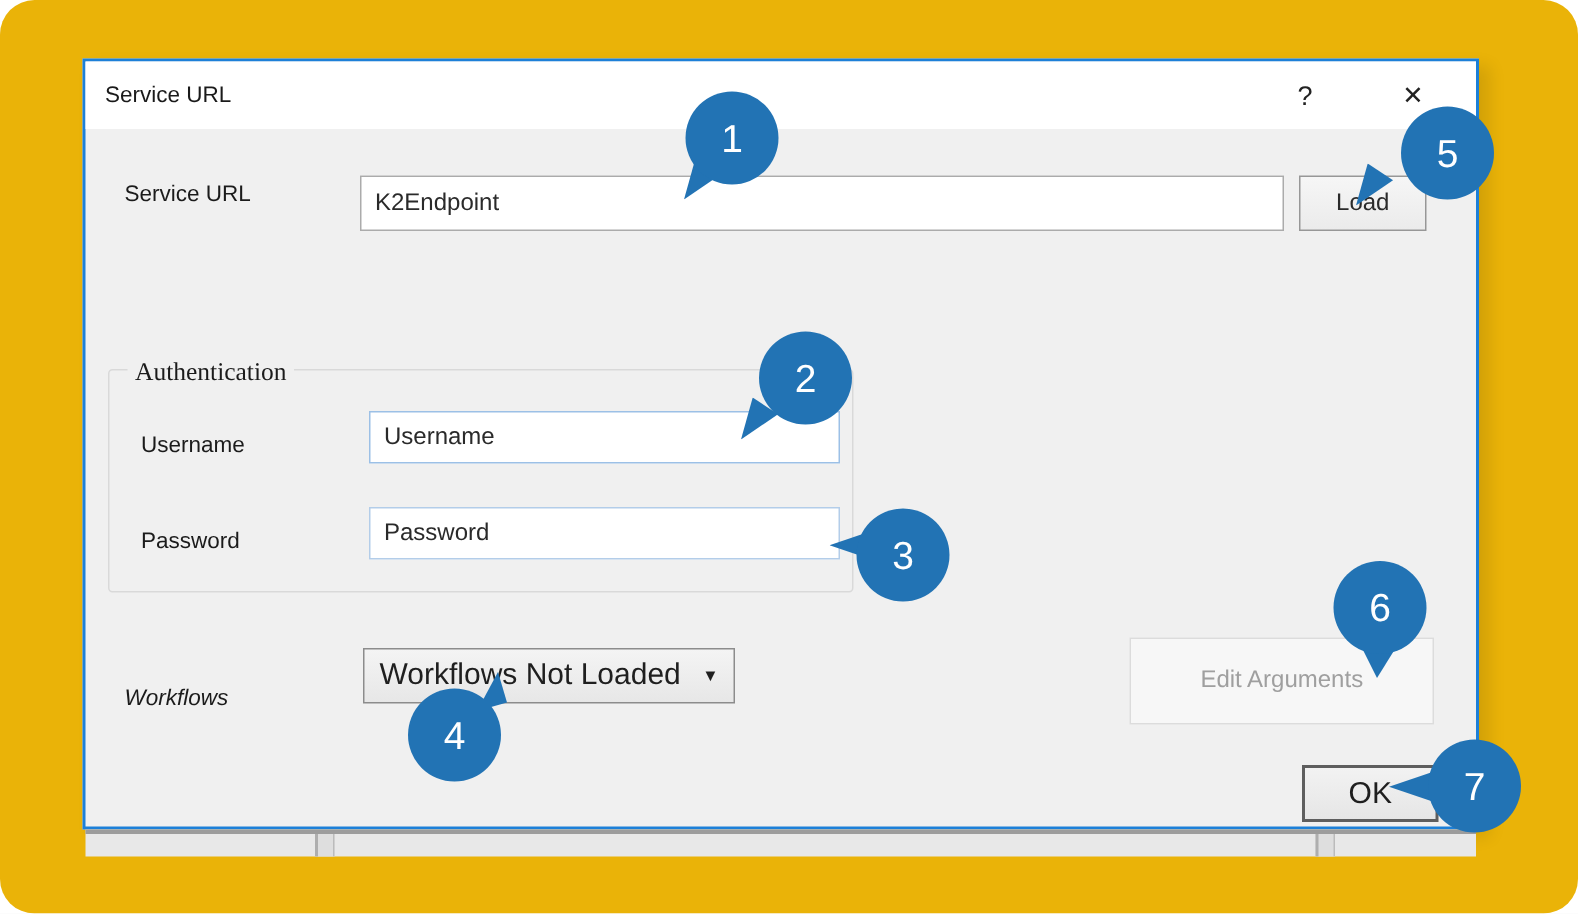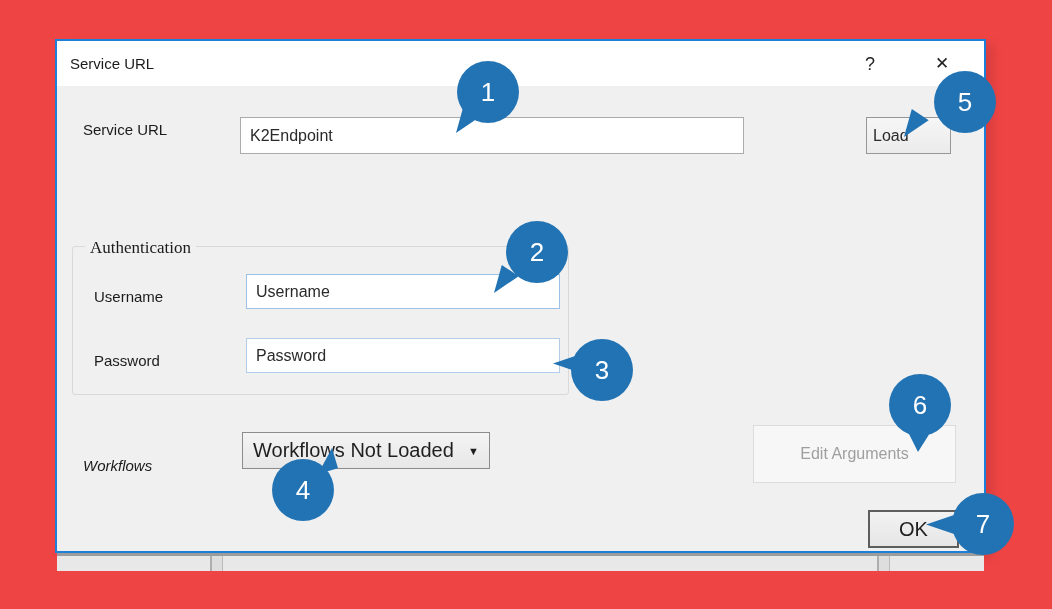--- a/index.html
+++ b/index.html
@@ -1,37 +1,37 @@
 <!DOCTYPE html>
 <html><head>
 <meta charset="utf-8">
 <style>
   html,body{margin:0;padding:0;background:#fff;}
-  .page{position:relative;width:1052px;height:609px;background:#ef4444;overflow:hidden;
-        font-family:"Liberation Sans","DejaVu Sans",sans-serif;color:#1b1b1b;}
+  .page{position:relative;width:1052px;height:609px;background:#eab308;overflow:hidden;
+        font-family:"Liberation Sans","DejaVu Sans",sans-serif;color:#1b1b1b;border-radius:23px;}
 
   
   .dialog{position:absolute;left:55px;top:39px;width:931px;height:514px;box-sizing:border-box;
           border:2px solid #1d80d8;background:#f0f0f0;box-shadow:7px 5px 10px rgba(0,0,0,.10);}
   .titlebar{position:absolute;left:0;top:0;width:100%;height:45px;background:#ffffff;}
   .title{position:absolute;left:13px;top:14px;font-size:15px;color:#1a1a1a;}
   .help-btn{position:absolute;left:798px;top:8px;width:30px;height:30px;border:none;background:transparent;
             font-size:18px;color:#222;text-align:center;line-height:30px;cursor:default;padding:0;}
   .close-btn{position:absolute;left:868px;top:8px;width:34px;height:30px;border:none;background:transparent;
             font-size:17px;color:#222;text-align:center;line-height:30px;cursor:default;padding:0;}
 
   .field-label{position:absolute;font-size:15px;color:#1b1b1b;white-space:nowrap;}
   .textbox{position:absolute;box-sizing:border-box;background:#fff;border:1px solid #ababab;
            font-family:inherit;font-size:16px;color:#2a2a2a;padding:0 9px;outline:none;}
 
   .lbl-service{left:26px;top:80px;}
-  .inp-service{left:183px;top:76px;width:504px;height:37px;}
+  .inp-service{left:183px;top:76px;width:616px;height:37px;}
   .btn-load{position:absolute;left:809px;top:76px;width:85px;height:37px;box-sizing:border-box;
             border:1px solid #979797;background:linear-gradient(#f6f6f6,#ebebeb);
-            font-family:inherit;font-size:16px;color:#2a2a2a;text-align:left;cursor:default;}
+            font-family:inherit;font-size:16px;color:#2a2a2a;text-align:center;cursor:default;}
 
   .group{position:absolute;left:15px;top:205px;width:497px;height:149px;box-sizing:border-box;
          border:1px solid #d9d9d9;border-radius:3px;}
   .group-legend{position:absolute;left:12px;top:-9px;background:#f0f0f0;padding:0 5px;font-size:17px;color:#1b1b1b;font-family:Liberation Serif, serif;}
   .lbl-user{left:21px;top:41px;}
   .inp-user{left:173px;top:27px;width:314px;height:35px;border:1px solid #9cc0e6;}
   .lbl-pass{left:21px;top:105px;}
   .inp-pass{left:173px;top:91px;width:314px;height:35px;border:1px solid #b3cde9;}
 
   .lbl-workflows{left:26px;top:416px;font-style:italic;}

